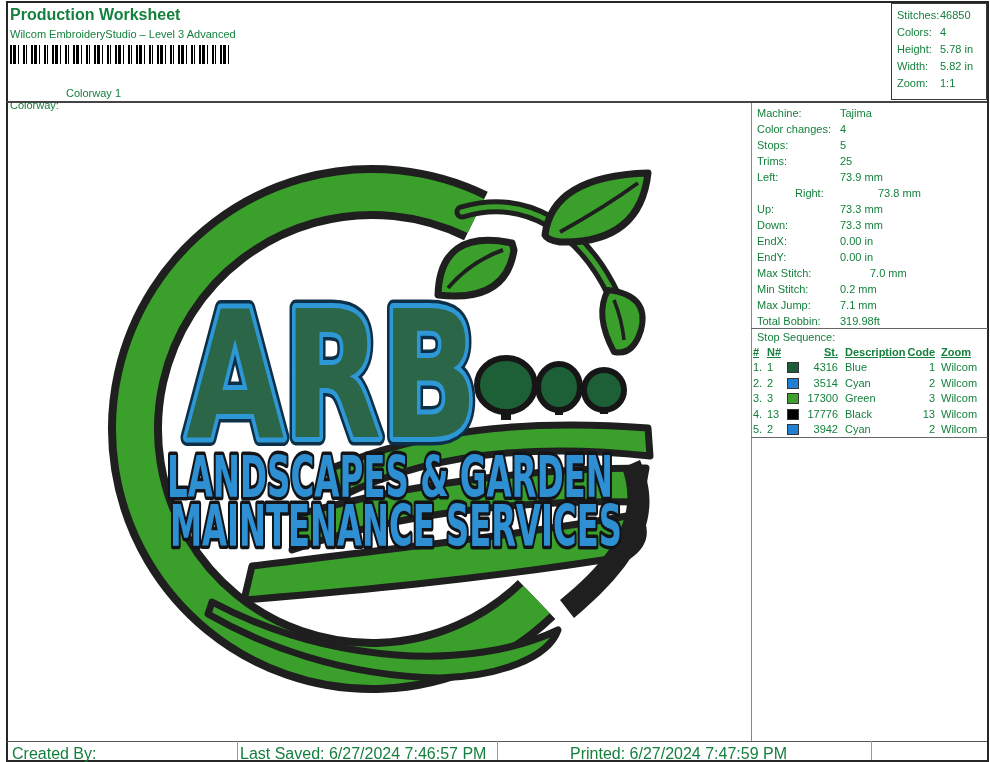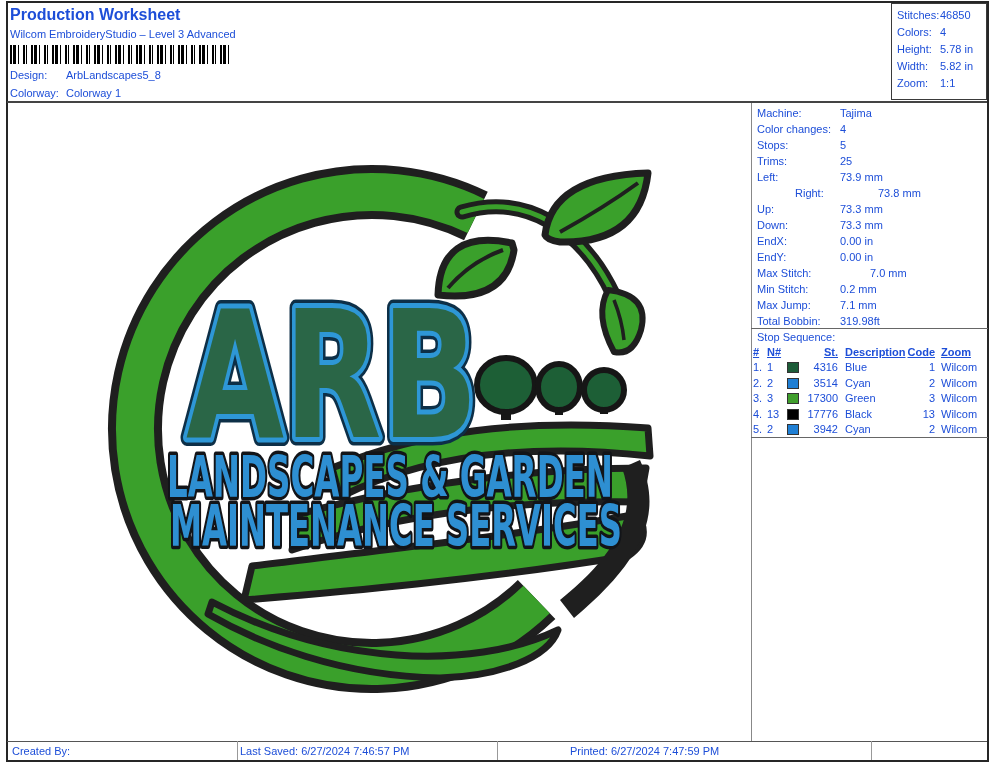--- a/index.html
+++ b/index.html
@@ -1,18 +1,18 @@
 <!DOCTYPE html>
 <html><head>
 <meta charset="utf-8">
 <style>
   html,body { margin:0; padding:0; background:#e8e8e8; }
   .page {
     position:relative; width:990px; height:762px; background:#ffffff;
-    font-family:"Liberation Sans", sans-serif; color:#1d4ed8; overflow:hidden;
+    font-family:"Liberation Sans", sans-serif; color:#15803d; overflow:hidden;
     margin:0 auto;
   }
   .abs { position:absolute; }
   .frame { left:6px; top:1px; width:979px; height:757px; border:2px solid #262626; }
   .hline, .vline { background:#444; }
   .txt11 { font-size:11px; line-height:13px; white-space:nowrap; }
   .title { font-size:16px; font-weight:bold; white-space:nowrap; }
   .barcode {
     background:
       repeating-linear-gradient(90deg,
@@ -33,39 +33,35 @@
   .seq-row .c2 { width:20px; }
   .seq-row .c3 { width:17px; }
   .seq-row .c4 { width:34px; text-align:right; }
   .seq-row .c5 { width:60px; padding-left:7px; }
   .seq-row .c6 { width:30px; text-align:right; }
   .seq-row .c7 { padding-left:6px; }
   .seq-head { font-weight:bold; }
   .seq-head span { text-decoration:underline; }
   .seq-head .c34 { width:51px; text-align:right; }
   .swatch { display:inline-block; width:12px; height:11px; margin-top:1px; border:1px solid #333; box-sizing:border-box; }
-  .footer-text { font-size:11px; white-space:nowrap; }
+  .footer-text { font-size:16px; white-space:nowrap; }
 </style>
 </head>
 <body>
 
 <div class="page">
 
   <div class="abs frame"></div>
 
   <div class="abs title" style="left:10px; top:6px;">Production Worksheet</div>
   <div class="abs txt11" style="left:10px; top:28px;">Wilcom EmbroideryStudio – Level 3 Advanced</div>
   <div class="abs barcode" style="left:10px; top:45px; width:222px; height:19px;"></div>
 
-  <div class="abs txt11 kv" style="left:10px; top:69px; width:380px;">
-    <span class="k" style="width:56px;">Design:</span>
-    <span>ArbLandscapes5_8</span>
-  </div>
   <div class="abs txt11 kv" style="left:10px; top:87px; width:380px;">
-    <span class="k" style="width:56px;">Colorway:</span>
+    <span class="k" style="width:56px;margin-top:12px;">Colorway:</span>
     <span>Colorway 1</span>
   </div>
 
   <div class="abs hline" style="left:7px; top:101px; width:980px; height:2px;"></div>
 
   <div class="abs" style="left:891px; top:3px; width:96px; height:97px; border:1px solid #3a3a3a; box-sizing:border-box;"></div>
   <div class="abs sum-row txt11" style="top:9px;">
       <span class="k">Stitches:</span>
       <span>46850</span>
     </div>

